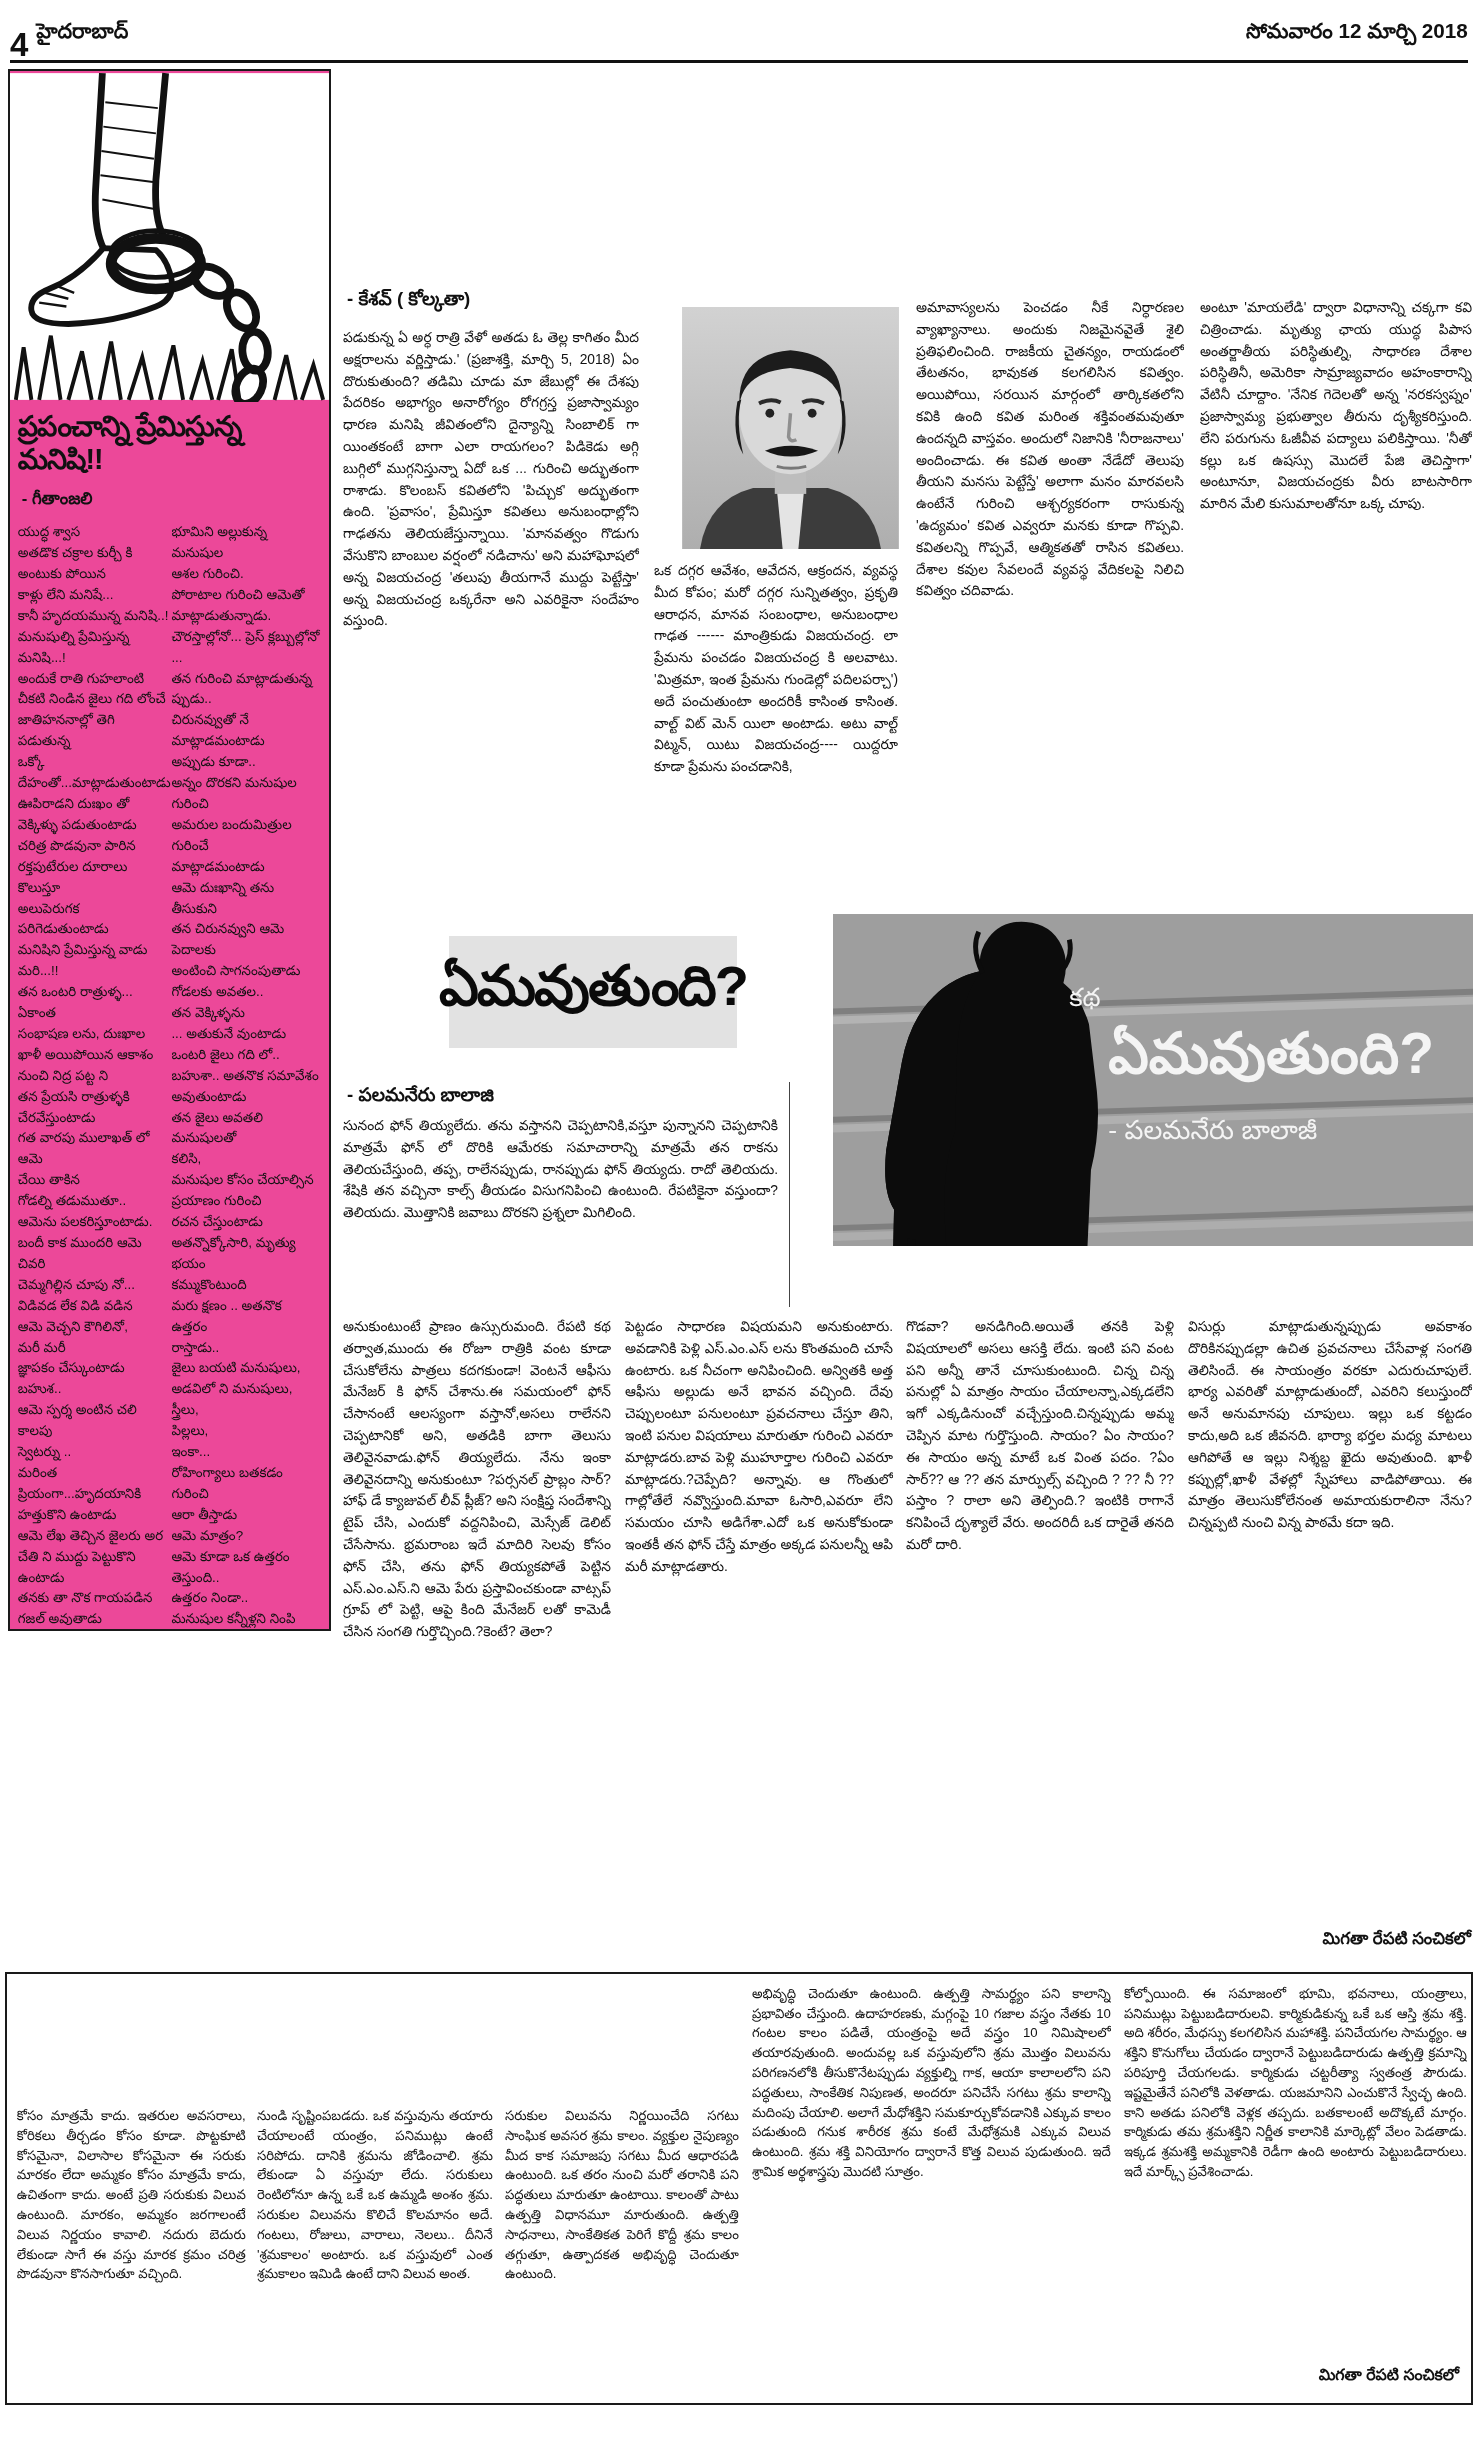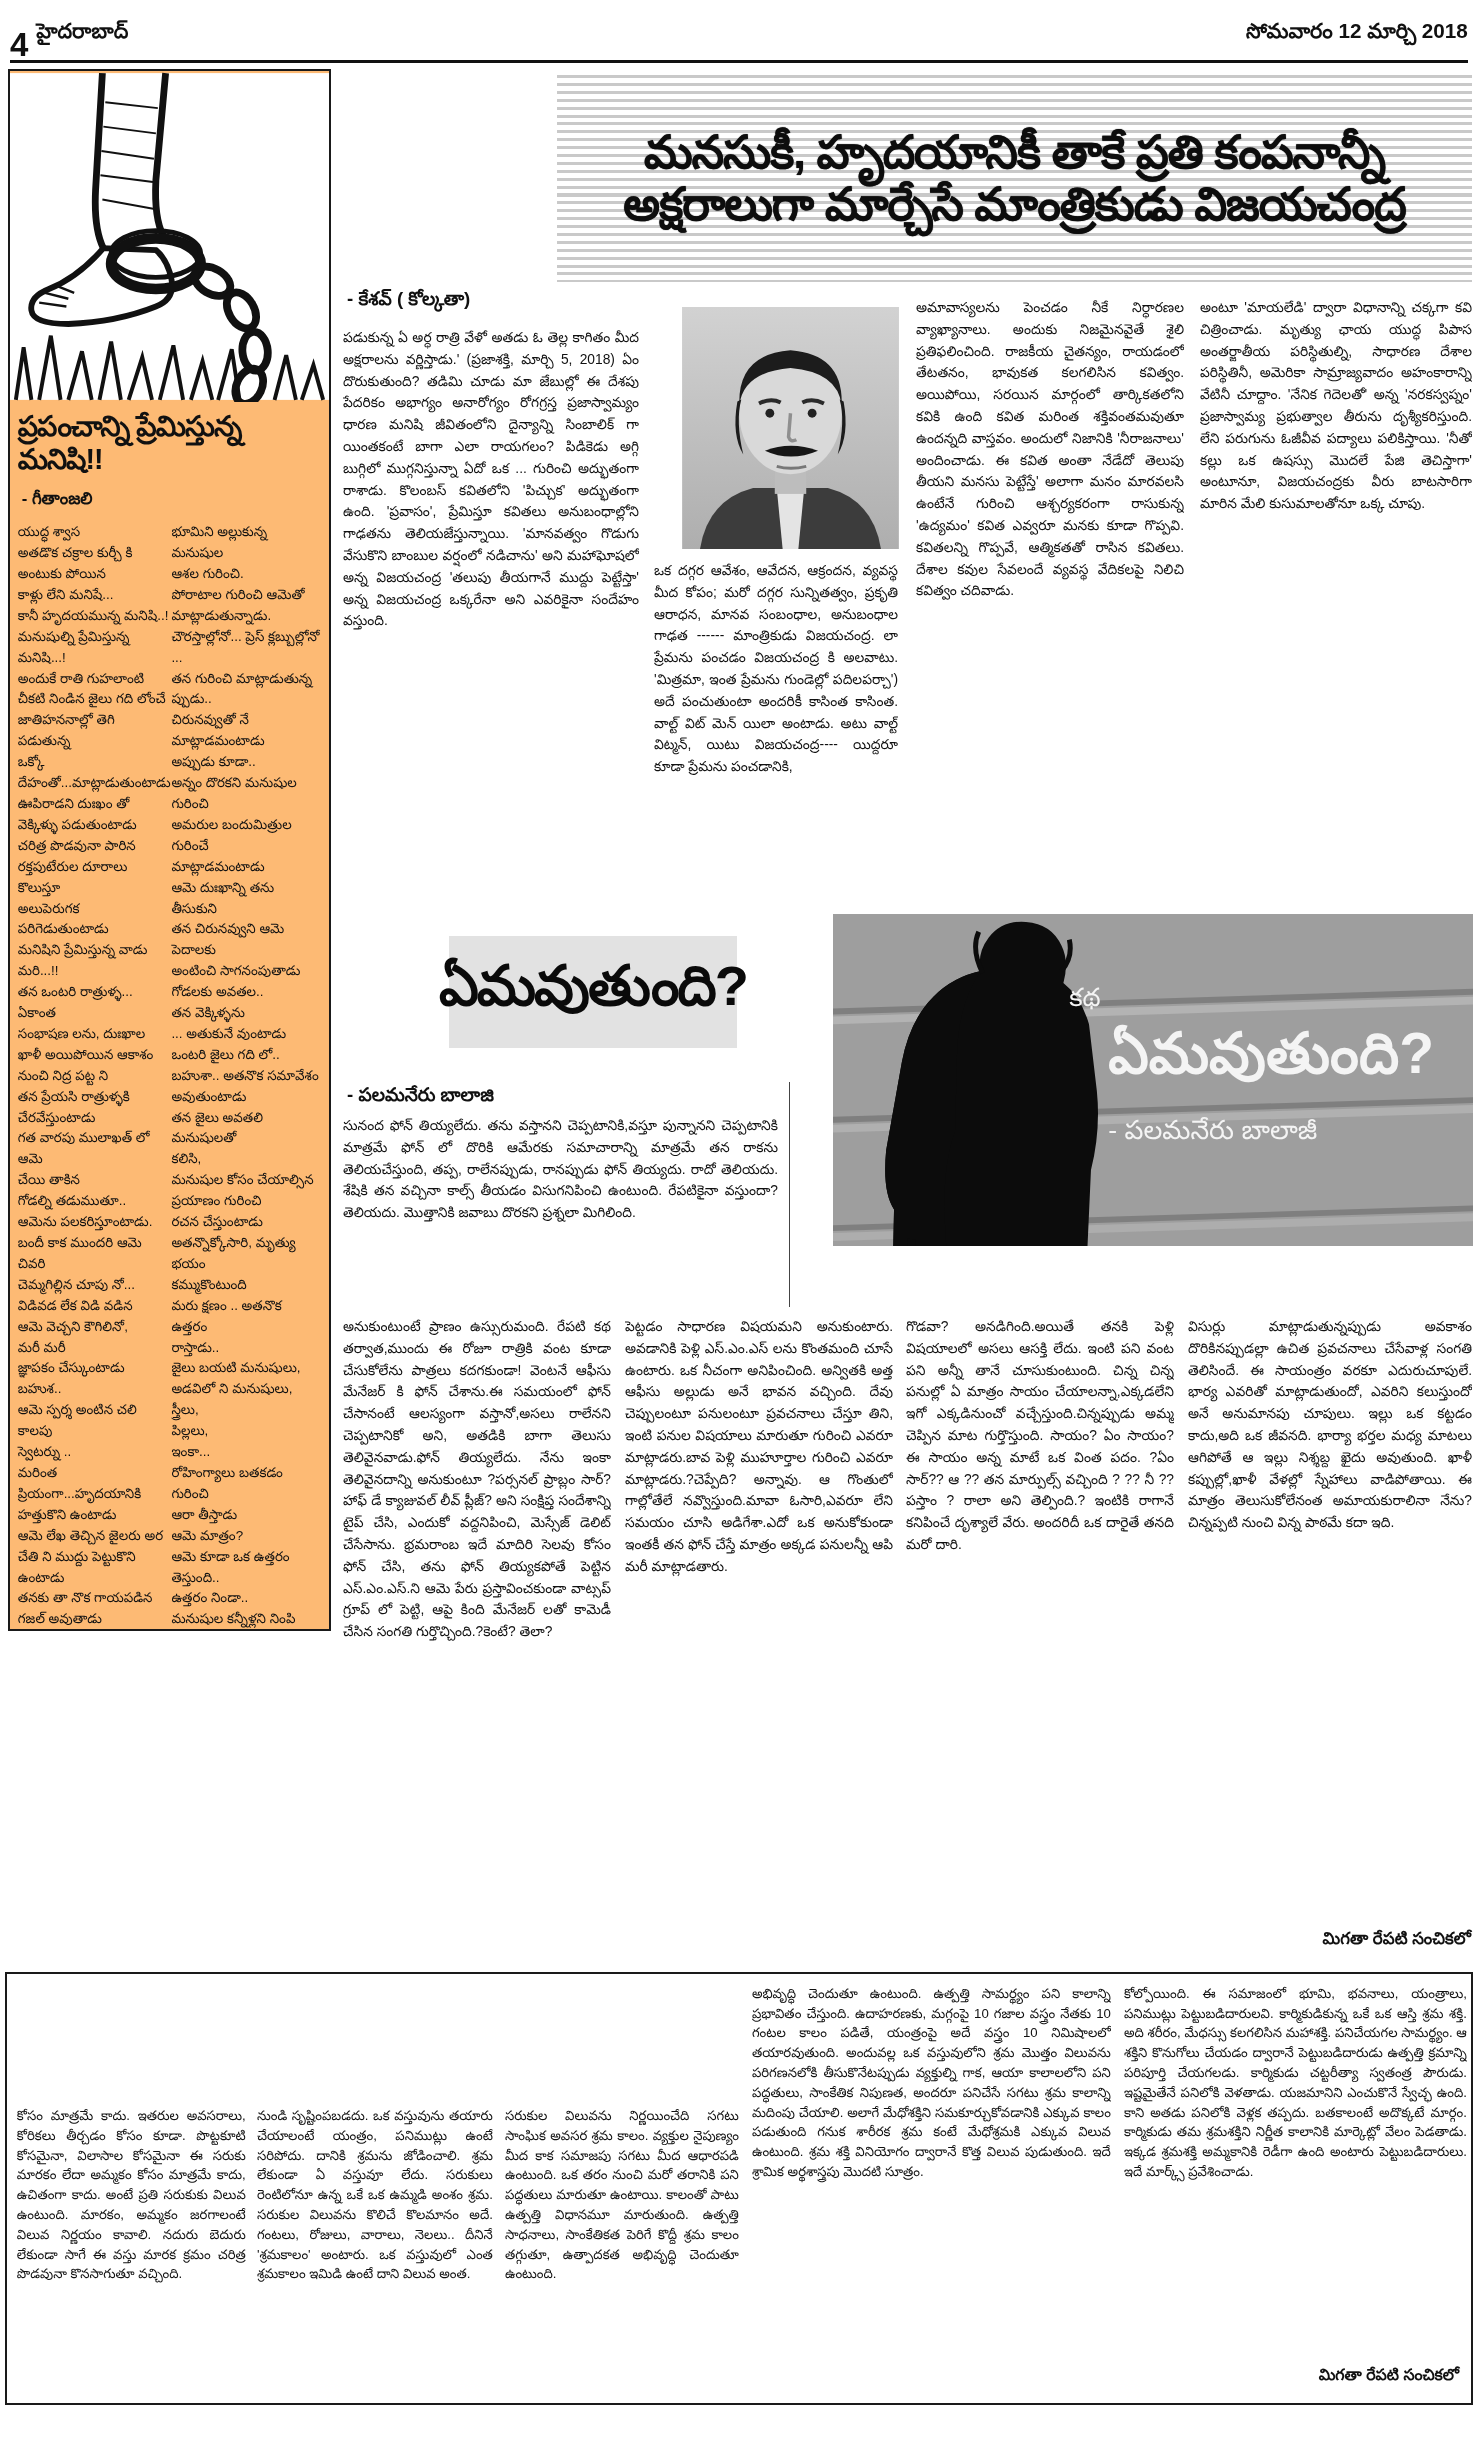--- a/index.html
+++ b/index.html
@@ -10,21 +10,21 @@
   
   .masthead { position:absolute; left:9.9px; top:23.6px; width:1458px; height:39px;
               border-bottom:3px solid #111; display:flex; align-items:flex-end; justify-content:space-between; }
   .mast-left { display:flex; align-items:flex-end; gap:7.9px; }
   .page-num { font-size:33px; font-weight:bold; line-height:0.9; }
   .city { font-size:20.7px; font-weight:bold; padding-bottom:12px; }
   .date { font-size:20.7px; font-weight:bold; padding-bottom:12px; }
 
   
   .poem-box { position:absolute; left:7.9px; top:69px; width:323px; height:1562px;
-              border:2px solid #1a1a1a; background:#fdba74; overflow:hidden; }
+              border:2px solid #1a1a1a; background:#ec4899; overflow:hidden; }
   .poem-illustration { width:100%; height:331px; display:block; }
   .poem-title { font-size:28.6px; font-weight:bold; letter-spacing:-1px; padding:7.9px 7.9px 3.9px 7.9px; line-height:1.15; }
   .poem-byline { font-size:16.7px; font-weight:bold; padding:9.9px 0 5.9px 11.8px; }
   .poem-cols { display:flex; gap:2px; padding:3.9px 7.9px; }
   .poem-col { width:50%; font-size:13.4px; line-height:1.56; white-space:pre-line; }
 
   
   .headline-band { position:absolute; left:557px; top:75px; width:915px; height:207px;
     background:repeating-linear-gradient(180deg,#c9c9c9 0px,#c9c9c9 3px,#ffffff 3px,#ffffff 7.9px);
     display:flex; flex-direction:column; justify-content:center; align-items:center; }
@@ -232,24 +232,20 @@
 ఊపిరందని మనుషులతో
 పాటుగా అతను బతుకుతాడు
 అతను...
 ప్రపంచాన్ని ప్రేమిస్తాడు
 ఎందుకంటే
 చివరి శ్వాస దాకా...
 ఇప్పుడతడొక యుద్ధ శ్వాస......!!</div>
     </div>
   </div>
 
-  <div class="headline-band">
-    <div class="headline-line">మనసుకీ, హృదయానికీ తాకే ప్రతి కంపనాన్నీ</div>
-    <div class="headline-line">అక్షరాలుగా  మార్చేసే మాంత్రికుడు  విజయచంద్ర</div>
-  </div>
 
   <div class="article-byline">- కేశవ్  ( కోల్కతా)</div>
 
   <svg class="portrait" viewBox="0 0 220 246" xmlns="http://www.w3.org/2000/svg">
     <rect width="220" height="246" fill="#c6c6c6"></rect>
     <rect width="220" height="246" fill="url(#pg)"></rect>
     <defs>
       <linearGradient id="pg" x1="0" y1="0" x2="0" y2="1">
         <stop offset="0" stop-color="#d2d2d2"></stop>
           <stop offset="1" stop-color="#aeaeae"></stop>

